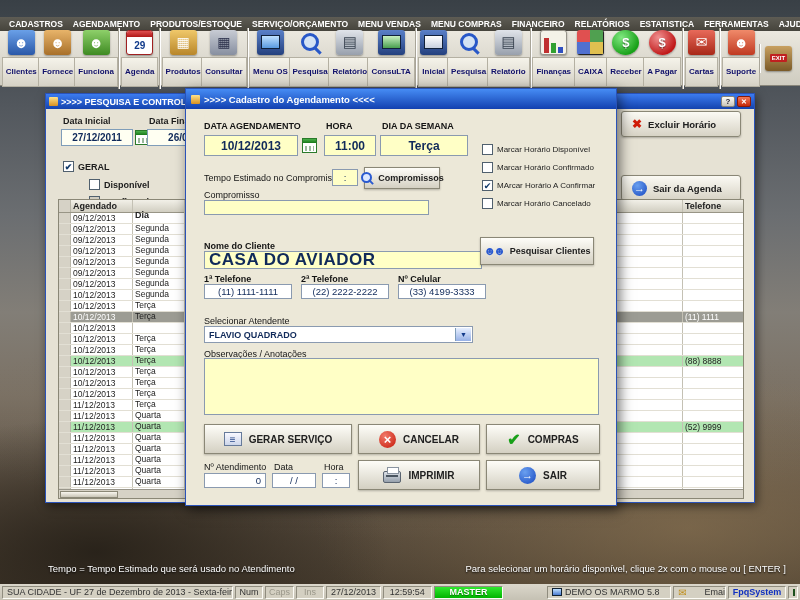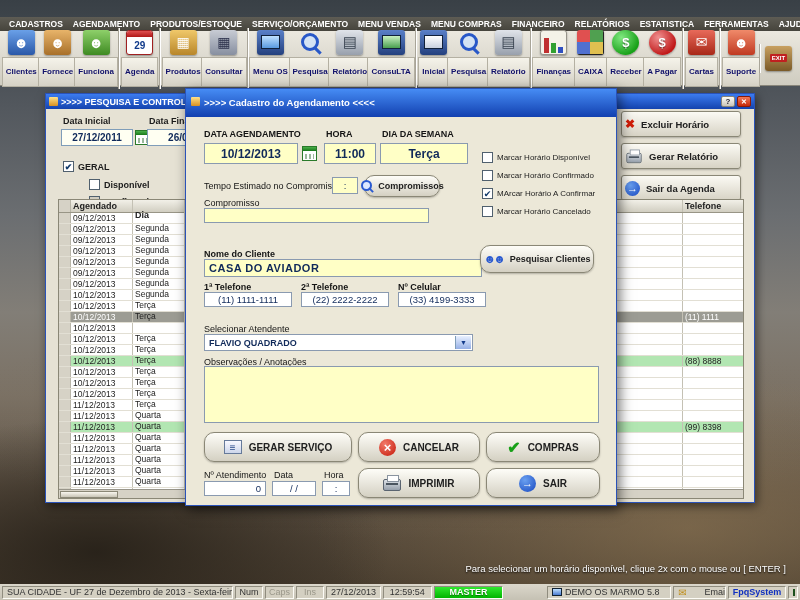--- a/index.html
+++ b/index.html
@@ -95,49 +95,49 @@
   .wt-ico { width:9px; height:9px; border-radius:1px; background:linear-gradient(#ffe28a,#d89020); flex:none; }
   .wtbtns { margin-left:auto; display:flex; gap:2px; }
   .wtb { width:14px; height:11px; border-radius:2px; font-size:8px; display:flex; align-items:center; justify-content:center; }
   .wtb.help { background:linear-gradient(#fdfdf8,#c9c5b9); border:1px solid #88857a; color:#223; } .wtb.help::before { content:"?"; }
   .wtb.close { background:linear-gradient(#f07a5a,#c82808); border:1px solid #8a1a08; color:#fff; } .wtb.close::before { content:"✕"; font-size:7px; }
   .wbody { position:relative; height:393px; }
   .lbl { position:absolute; font-size:9px; font-weight:bold; color:#1c1c1c; white-space:nowrap; }
   .wfield { position:absolute; background:#fffff2; border:1px solid #7f9db9; display:flex; align-items:center; justify-content:center;
     font-size:10px; font-weight:bold; color:#102a5a; }
   .sbtn { position:absolute; left:575px; width:120px; height:26px; border:1px solid #8a8776; border-radius:3px; display:flex; align-items:center; gap:6px;
-    padding:0 3px; font-size:9.5px; font-weight:bold; color:#202020; background:linear-gradient(#fbfaf4,#d7d3c5); box-shadow:0 1px 2px rgba(0,0,0,.25); }
+    padding:0 10px; font-size:9.5px; font-weight:bold; color:#202020; background:linear-gradient(#fbfaf4,#d7d3c5); box-shadow:0 1px 2px rgba(0,0,0,.25); }
   .sbi-x { color:#d01c08; font-size:12px; font-weight:bold; flex:none; } .sbi-x::before { content:"✖"; }
   .sbtn .circ.blue { width:15px; height:15px; } .sbtn .mini-print { transform:scale(.85); }
   .grid { position:absolute; left:12px; top:90px; width:686px; height:300px; background:#fff; border:1px solid #8a8776; }
   .ghead { height:13px; display:flex; background:linear-gradient(#f2f0e8,#d1cec1); border-bottom:1px solid #989586; font-size:9px; font-weight:bold; color:#222; }
   .c-sel { width:12px; border-right:1px solid #b8b5a8; background:#d6d2c6; flex:none; }
   .c-date { width:62px; padding:0 2px; border-right:1px solid #c4c1b4; display:flex; align-items:center; flex:none; }
   .c-day  { width:52px; padding:15px 2px; border-right:1px solid #c4c1b4; display:flex; align-items:center; flex:none; }
   .c-fill { flex:1; border-right:1px solid #c4c1b4; }
   .c-tel  { width:60px; padding:0 2px; display:flex; align-items:center; flex:none; }
   .gbody { height:278px; overflow:hidden; }
   .grow { display:flex; height:11px; font-size:8.5px; color:#222; border-bottom:1px solid #e2dfd4; background:#fff; }
   .grow.sel { background:#9c9c94; color:#fff; }
   .grow.grn { background:#b2e6b2; }
   .hscroll { position:absolute; left:0; right:0; bottom:0; height:9px; background:#d6d2c6; border-top:1px solid #98958a; display:flex; align-items:center; }
   .hthumb { width:58px; height:7px; margin-left:1px; background:linear-gradient(#f8f6ee,#c9c5b7); border:1px solid #8a8776; }
 
   
   .dialog { position:absolute; left:185px; top:88px; width:432px; height:418px; background:#ece8d8; border:1px solid #2a52b8; box-shadow:3px 4px 12px rgba(0,0,0,.55); }
-  .dtbar { height:28px; display:flex; gap:4px; padding:8px 5px; color:#fff; font-size:9.5px; font-weight:bold;
+  .dtbar { height:20px; display:flex; align-items:center; gap:4px; padding:0 5px; color:#fff; font-size:9.5px; font-weight:bold;
     background:linear-gradient(180deg,#468cf4,#1240b0); }
   .dbody { position:relative; height:402px; }
   .dl { position:absolute; font-size:9px; font-weight:bold; color:#141414; white-space:nowrap; }
   .yf { position:absolute; background:#ffffc6; border:1px solid #8a9ab0; display:flex; align-items:center; padding:0 4px; font-size:9.5px; color:#102a5a; }
   .yf.ctr { justify-content:center; }
   .yf.big { font-size:12px; font-weight:bold; }
   .wf { background:#fff; }
   .dchk { left:296px; font-size:8px; font-weight:normal; color:#1c1c1c; }
-  .dbtn { position:absolute; border:1px solid #8a8776; border-radius:10px; display:flex; align-items:center; justify-content:center; gap:7px;
+  .dbtn { position:absolute; border:1px solid #8a8776; border-radius:0; display:flex; align-items:center; justify-content:center; gap:7px;
     font-size:10px; font-weight:bold; color:#202020; background:linear-gradient(#fefdf8,#d4d0c2); box-shadow:0 1px 2px rgba(0,0,0,.25); }
   .dbtn.sm { font-size:9px; }
   .bi-gerar { width:18px; height:14px; background:linear-gradient(#f8f8ff,#cdd6ea); border:1px solid #667a9a; color:#2a4a8a; font-size:10px;
     display:flex; align-items:center; justify-content:center; flex:none; } .bi-gerar::before { content:"≡"; }
   .bi-save { color:#18a018; font-size:16px; } .bi-save::before { content:"✔"; }
   .bi-users { color:#2a5ad0; font-size:12px; letter-spacing:-3px; flex:none; } .bi-users::before { content:"☻☻"; }
   .dda { position:absolute; right:1px; top:1px; bottom:1px; width:16px; background:linear-gradient(#e8f0ff,#96b0e6); border-left:1px solid #7f9db9;
     display:flex; align-items:center; justify-content:center; } .dda::before { content:"▼"; font-size:7px; color:#123a8a; }
 
   
@@ -353,24 +353,20 @@
       </label>
       <label class="check" style="left:43px;top:87px">
         <span class="cbox gray"></span>
         <span>Confirmado</span>
       </label>
 
       <div class="sbtn" style="top:2px">
         <span class="sbi-x"></span>
         <span>Excluir Horário</span>
       </div>
-      <div class="sbtn" style="top:34px">
-        <span class="mini-print"></span>
-        <span>Gerar Relatório</span>
-      </div>
       <div class="sbtn" style="top:66px">
         <span class="circ blue"></span>
         <span>Sair da Agenda</span>
       </div>
 
       <div class="grid">
         <div class="ghead">
           <span class="c-sel"></span>
           <span class="c-date">Agendado</span>
           <span class="c-day">Dia</span>
@@ -529,21 +525,21 @@
               <span class="c-day">Quarta</span>
               <span class="c-fill"></span>
               <span class="c-tel"></span>
             </div>
 
             <div class="grow grn">
               <span class="c-sel"></span>
               <span class="c-date">11/12/2013</span>
               <span class="c-day">Quarta</span>
               <span class="c-fill"></span>
-              <span class="c-tel">(99) 8398</span>
+              <span class="c-tel">(52) 9999</span>
             </div>
 
             <div class="grow">
               <span class="c-sel"></span>
               <span class="c-date">11/12/2013</span>
               <span class="c-day">Quarta</span>
               <span class="c-fill"></span>
               <span class="c-tel"></span>
             </div>
 
@@ -632,21 +628,21 @@
       <span class="dl" style="left:18px;top:64px;font-weight:normal">Tempo Estimado no Compromisso</span>
       <span class="yf ctr" style="left:146px;top:60px;width:26px;height:17px">:</span>
       <div class="dbtn sm" style="left:178px;top:58px;width:76px;height:22px;gap:4px">
         <span class="mag"></span>
         <span>Compromissos</span>
       </div>
       <span class="dl" style="left:18px;top:81px;font-weight:normal">Compromisso</span>
       <span class="yf" style="left:18px;top:91px;width:225px;height:15px"></span>
 
       <span class="dl" style="left:18px;top:132px">Nome do Cliente</span>
-      <span class="yf" style="left:18px;top:142px;width:278px;height:18px;font-size:11px;font-weight:bold;letter-spacing:.5px">CASA DO AVIADOR</span>
+      <span class="yf" style="left:18px;top:142px;width:278px;height:18px;font-size:17px;font-weight:bold;letter-spacing:.5px">CASA DO AVIADOR</span>
       <div class="dbtn sm" style="left:294px;top:128px;width:114px;height:28px">
         <span class="bi-users"></span>
         <span>Pesquisar Clientes</span>
       </div>
 
       <span class="dl" style="left:18px;top:165px">1ª Telefone</span>
       <span class="dl" style="left:115px;top:165px">2ª Telefone</span>
       <span class="dl" style="left:212px;top:165px">Nº Celular</span>
       <span class="yf wf ctr" style="left:18px;top:175px;width:88px;height:15px">(11) 1111-1111</span>
       <span class="yf wf ctr" style="left:115px;top:175px;width:88px;height:15px">(22) 2222-2222</span>
@@ -685,20 +681,21 @@
         <span class="mini-print"></span>
         <span>IMPRIMIR</span>
       </div>
       <div class="dbtn" style="left:300px;top:351px;width:114px;height:30px">
         <span class="circ blue"></span>
         <span>SAIR</span>
       </div>
     </div>
   </div>
 
+  <div class="hint l">Tempo = Tempo Estimado que será usado no Atendimento</div>
   <div class="hint r">Para selecionar um horário disponível, clique 2x com o mouse ou [ ENTER ]</div>
 
   <div class="statusbar">
     <span class="seg s-city">SUA CIDADE - UF 27 de Dezembro de 2013 - Sexta-feira</span>
     <span class="seg s-key">Num</span>
     <span class="seg s-key s-off">Caps</span>
     <span class="seg s-key s-off">Ins</span>
     <span class="seg s-date">27/12/2013</span>
     <span class="seg s-time">12:59:54</span>
     <span class="seg s-master">MASTER</span>

